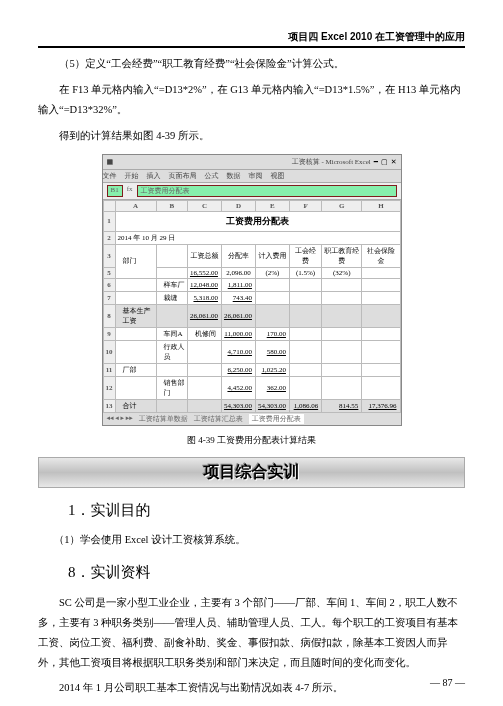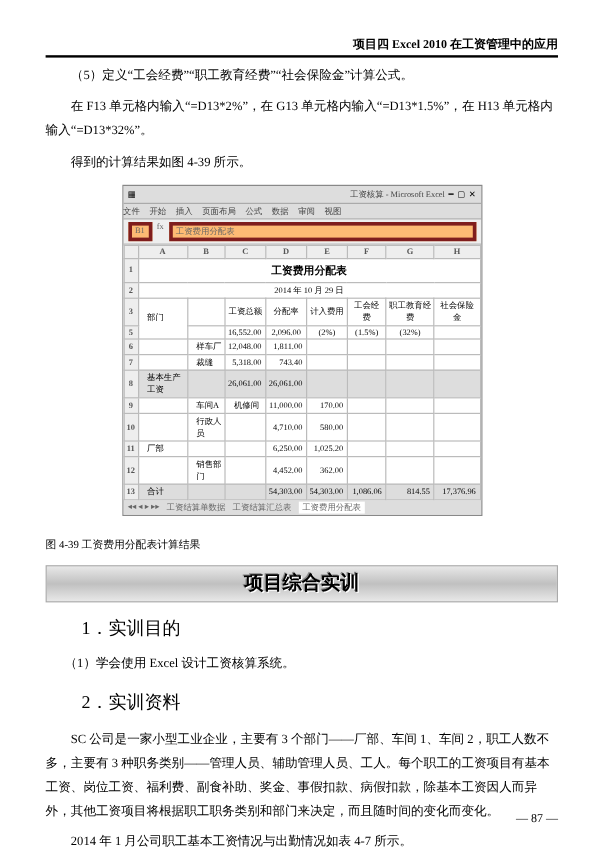--- a/index.html
+++ b/index.html
@@ -1,37 +1,37 @@
 <!DOCTYPE html>
 <html><head>
 <meta charset="utf-8">
 <style>
   * { margin: 0; padding: 0; box-sizing: border-box; }
   body { width: 503px; height: 706px; background: #fff; font-family: "SimSun", serif; font-size: 10px; color: #000; position: relative; }
   .page { padding: 30px 38px 20px 38px; }
   .header-line { border-top: 2px solid #000; margin-bottom: 2px; }
-  .header-text { text-align: right; font-size: 10px; font-weight: bold; margin-bottom: 2px; font-family: Liberation Serif, serif; }
+  .header-text { text-align: right; font-size: 10px; font-weight: bold; margin-bottom: 2px; font-family: Liberation Sans, sans-serif; }
   .body-text { font-size: 10.5px; line-height: 1.9; text-indent: 2em; margin-top: 6px; }
   .body-text.no-indent { text-indent: 1.5em; }
   .excel-fig { margin: 8px auto 4px; width: 300px; border: 1px solid #888; background: #e8e8e8; font-size: 7px; }
   .excel-titlebar { background: #ddd; display: flex; align-items: center; padding: 2px 4px; gap: 3px; border-bottom: 1px solid #aaa; font-size: 7px; }
   .excel-titlebar .tt { flex: 1; text-align: right; color: #444; }
   .excel-ribbon { background: #ddd; display: flex; gap: 8px; padding: 1px 0; font-size: 7px; color: #444; border-bottom: 1px solid #aaa; }
   .excel-toolbar { background: #eee; padding: 2px 4px; font-size: 7px; color: #666; border-bottom: 1px solid #aaa; display: flex; gap: 4px; }
-  .excel-toolbar .box { border: 3px solid #7f1d1d; background: #fdba74; padding: 0 3px; }
+  .excel-toolbar .box { border: 1px solid #7f1d1d; background: #86efac; padding: 0 3px; }
   .excel-grid { background: #fff; }
   .excel-grid table { border-collapse: collapse; width: 100%; }
   .excel-grid th, .excel-grid td { border: 1px solid #bbb; font-size: 7px; padding: 1px 2px; text-align: center; }
   .excel-grid th { background: #eee; color: #555; }
   .excel-grid .title-row td { font-weight: bold; font-size: 9px; padding: 3px; text-align: center; }
-  .excel-grid .date-row td { text-align: center; font-size: 7px; margin-top: 40px; }
+  .excel-grid .date-row td { text-align: left; font-size: 7px; margin-top: 40px; }
   .excel-grid .left { text-align: left; padding-left: 7px; }
-  .excel-grid .right { text-align: right; padding-right: 3px; }
+  .excel-grid .right { text-align: right; padding-right: 3px; text-decoration: underline; }
   .excel-tabs { background: #ddd; padding: 1px 4px; font-size: 7px; color: #666; display: flex; gap: 6px; }
-  .fig-caption { font-size: 9px; margin-top: 18px; margin-bottom: 10px; }
+  .fig-caption { text-align: center; font-size: 9px; margin-top: 8px; margin-bottom: 10px; }
   .banner { margin: 10px 0 8px; background: linear-gradient(to bottom, #e8e8e8 0%, #c0c0c0 50%, #e8e8e8 100%); border: 1px solid #aaa; text-align: center; padding: 4px; position: relative; }
   .banner-text { font-size: 16px; font-weight: bold; font-family: Liberation Serif, serif; text-shadow: 1px 1px 0 #fff, -1px -1px 0 #888; }
   .section-num { font-size: 15px; margin-top: 8px; text-indent: 2em; line-height: 1.9; }
   .page-num { position: absolute; bottom: 18px; right: 38px; font-size: 10px; }
   .excel-grayrow td { background: #ddd; }
 </style>
 </head>
 <body>
 
 <div class="page">
@@ -207,19 +207,19 @@
     </div>
   </div>
   <div class="fig-caption">图 4-39  工资费用分配表计算结果</div>
 
   <div class="banner">
     <span class="banner-text">项目综合实训</span>
   </div>
 
   <p class="section-num">1．实训目的</p>
   <p class="body-text no-indent">（1）学会使用 Excel 设计工资核算系统。</p>
-  <p class="section-num">2．实训资料</p>
+  <p class="section-num">8．实训资料</p>
   <p class="body-text">SC 公司是一家小型工业企业，主要有 3 个部门——厂部、车间 1、车间 2，职工人数不多，主要有 3 种职务类别——管理人员、辅助管理人员、工人。每个职工的工资项目有基本工资、岗位工资、福利费、副食补助、奖金、事假扣款、病假扣款，除基本工资因人而异外，其他工资项目将根据职工职务类别和部门来决定，而且随时间的变化而变化。</p>
   <p class="body-text">2014 年 1 月公司职工基本工资情况与出勤情况如表 4-7 所示。</p>
 
 </div>
 
 <div class="page-num">— <span>87</span> —</div>
 
 </body></html>

